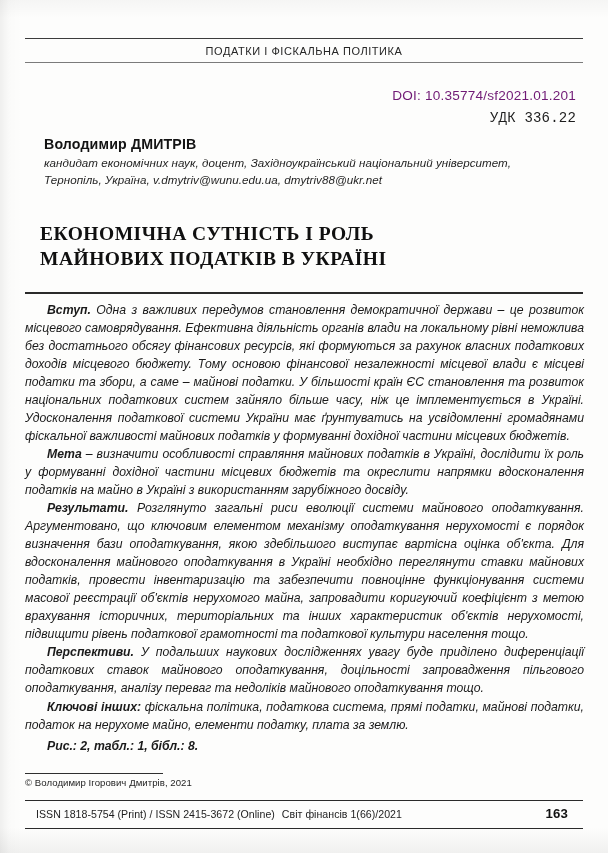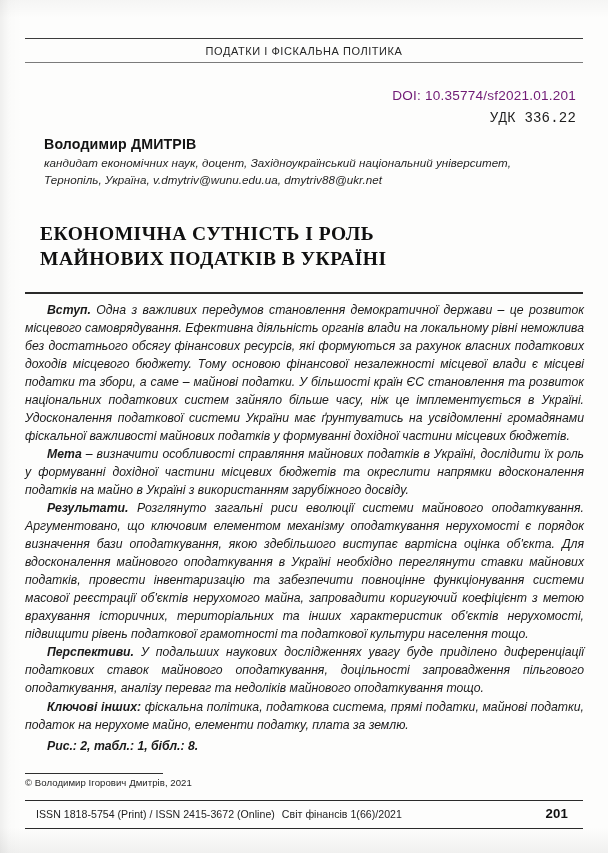--- a/index.html
+++ b/index.html
@@ -259,17 +259,17 @@
 
     <div class="figline">Рис.: 2, табл.: 1, бібл.: 8.</div>
   </div>
 
   <div class="copy-rule"></div>
   <div class="copyright">© Володимир Ігорович Дмитрів, 2021</div>
 
   <div class="footer-rule-top"></div>
   <div class="footer-row">
     <div class="footer-issn"><span>ISSN 1818-5754 (Print) / ISSN 2415-3672 (Online)</span><span class="journal">Світ фінансів 1(66)/2021</span></div>
-    <div class="footer-page">201</div>
+    <div class="footer-page">163</div>
   </div>
   <div class="footer-rule-bottom"></div>
 
 </div>
 
 </body></html>

